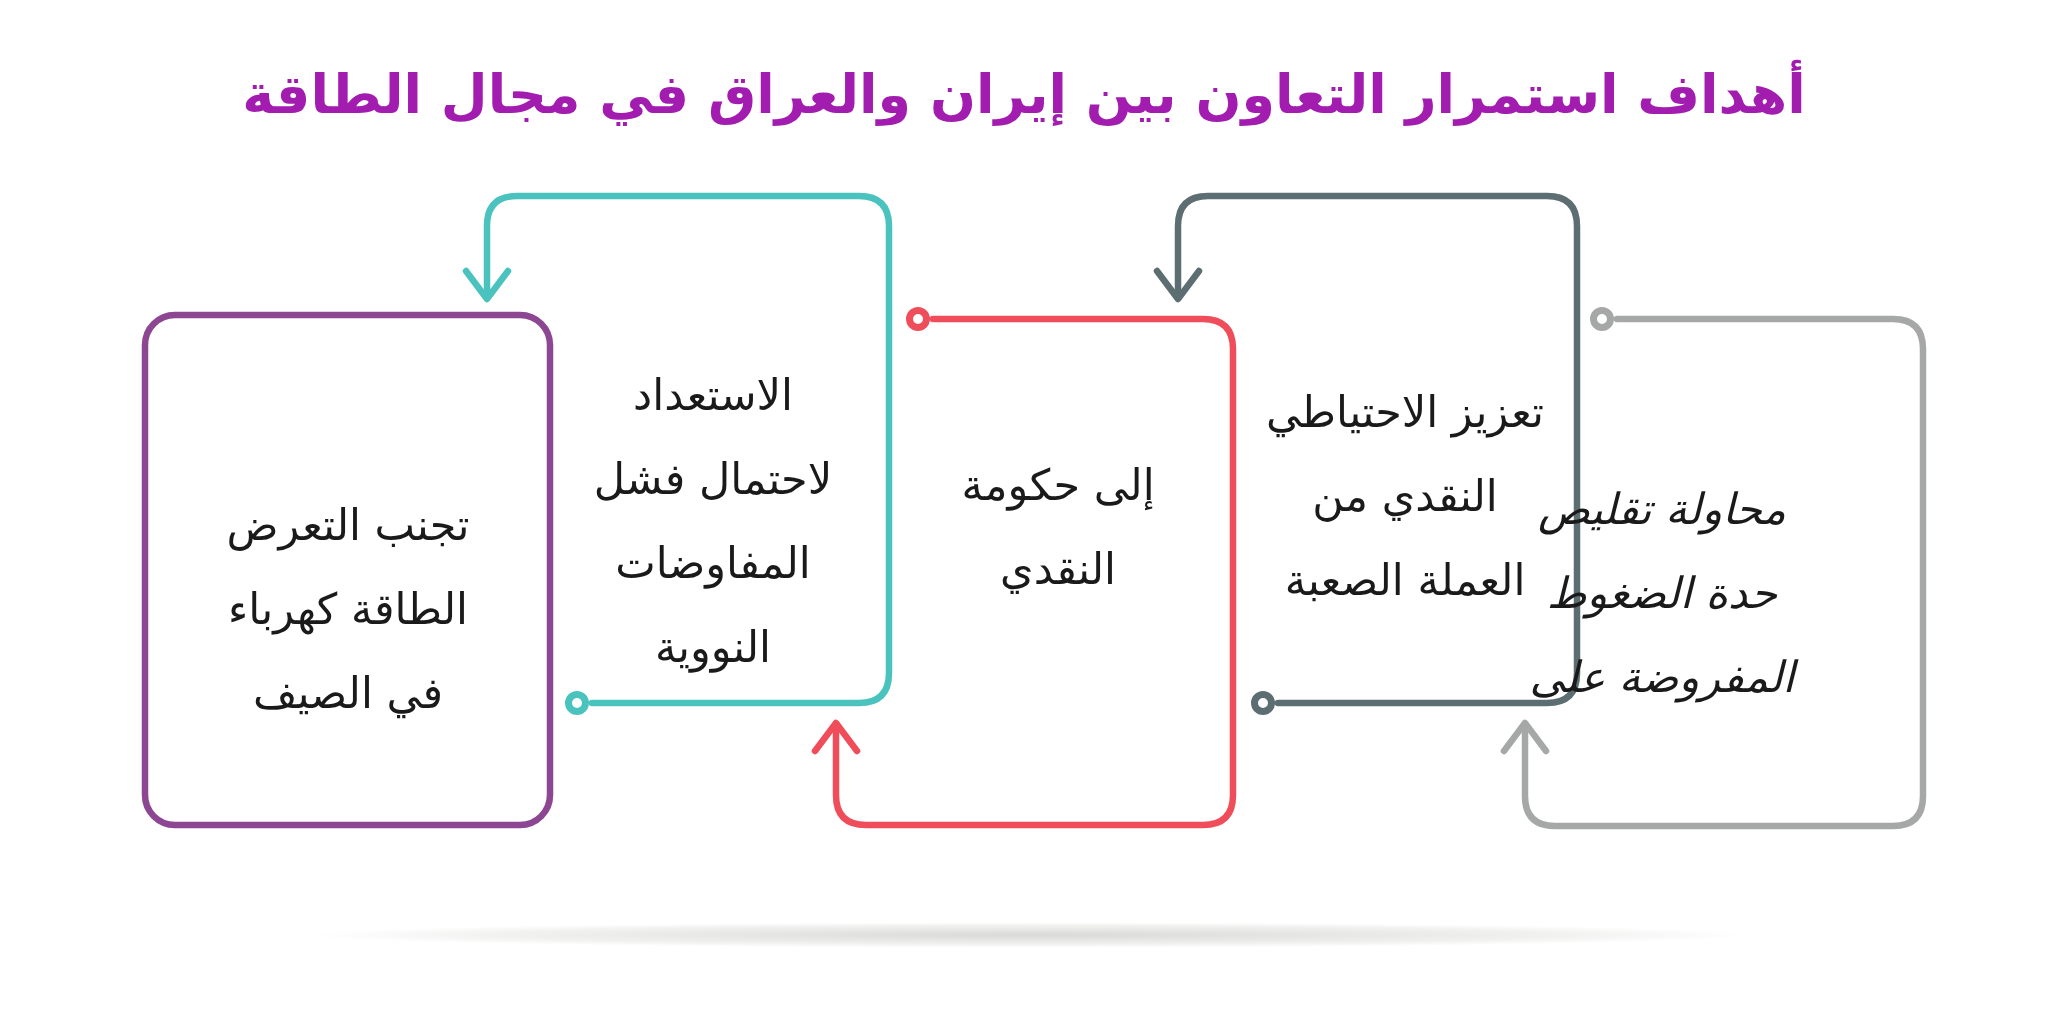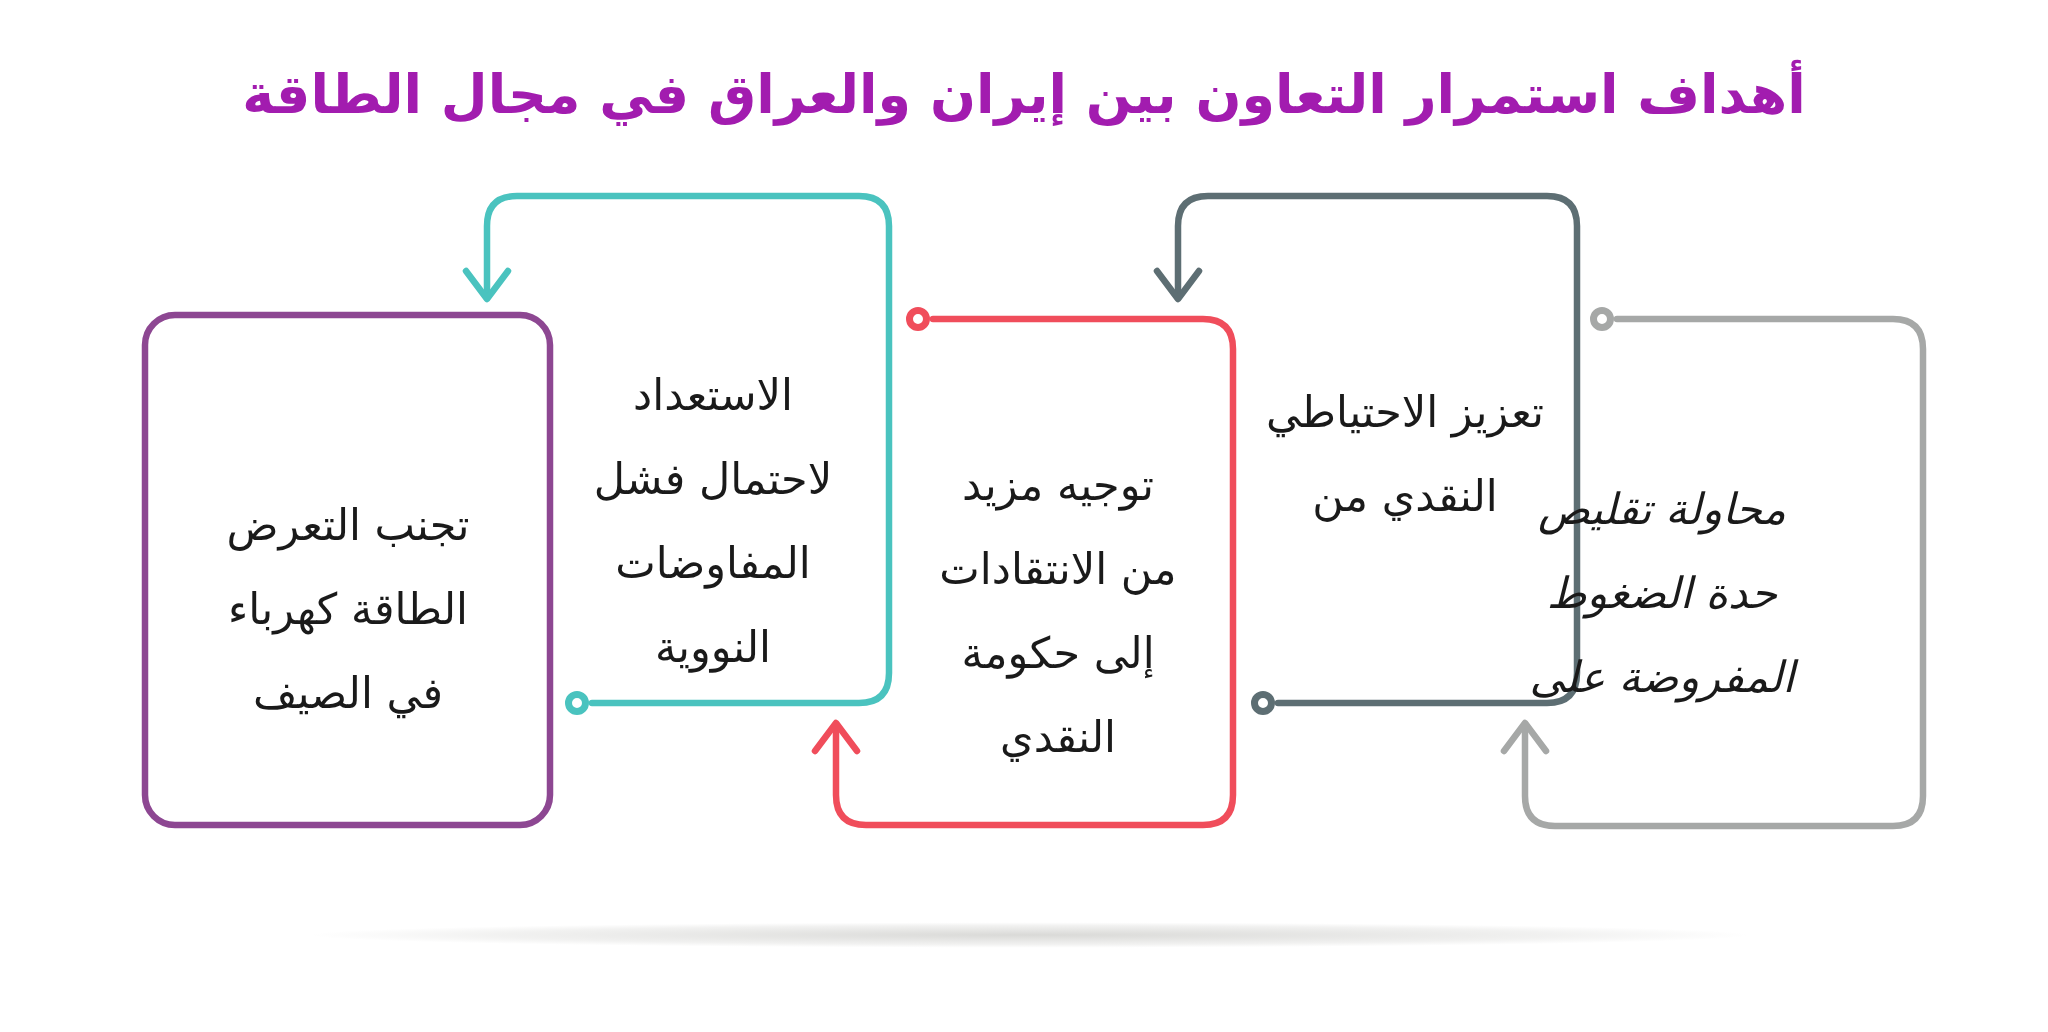--- a/index.html
+++ b/index.html
@@ -86,29 +86,28 @@
   </div>
 
   <div class="box-text" style="left:553px;top:342px;width:320px;">
     <div>الاستعداد</div>
     <div>لاحتمال فشل</div>
     <div>المفاوضات</div>
     <div>النووية</div>
   </div>
 
   <div class="box-text" style="left:893px;top:432px;width:330px;">
-    <div>توجيه مزيد</div>
-    <div>من الانتقادات</div>
     <div>إلى حكومة</div>
     <div>النقدي</div>
   </div>
 
   <div class="box-text" style="left:1240px;top:359px;width:330px;">
     <div>تعزيز الاحتياطي</div>
     <div>النقدي من</div>
+    <div>العملة الصعبة</div>
   </div>
 
   <div class="box-text" style="left:1497px;top:456px;width:330px;font-style:italic;">
     <div>محاولة تقليص</div>
     <div>حدة الضغوط</div>
     <div>المفروضة على</div>
   </div>
 
   <div class="page-shadow"></div>
 

